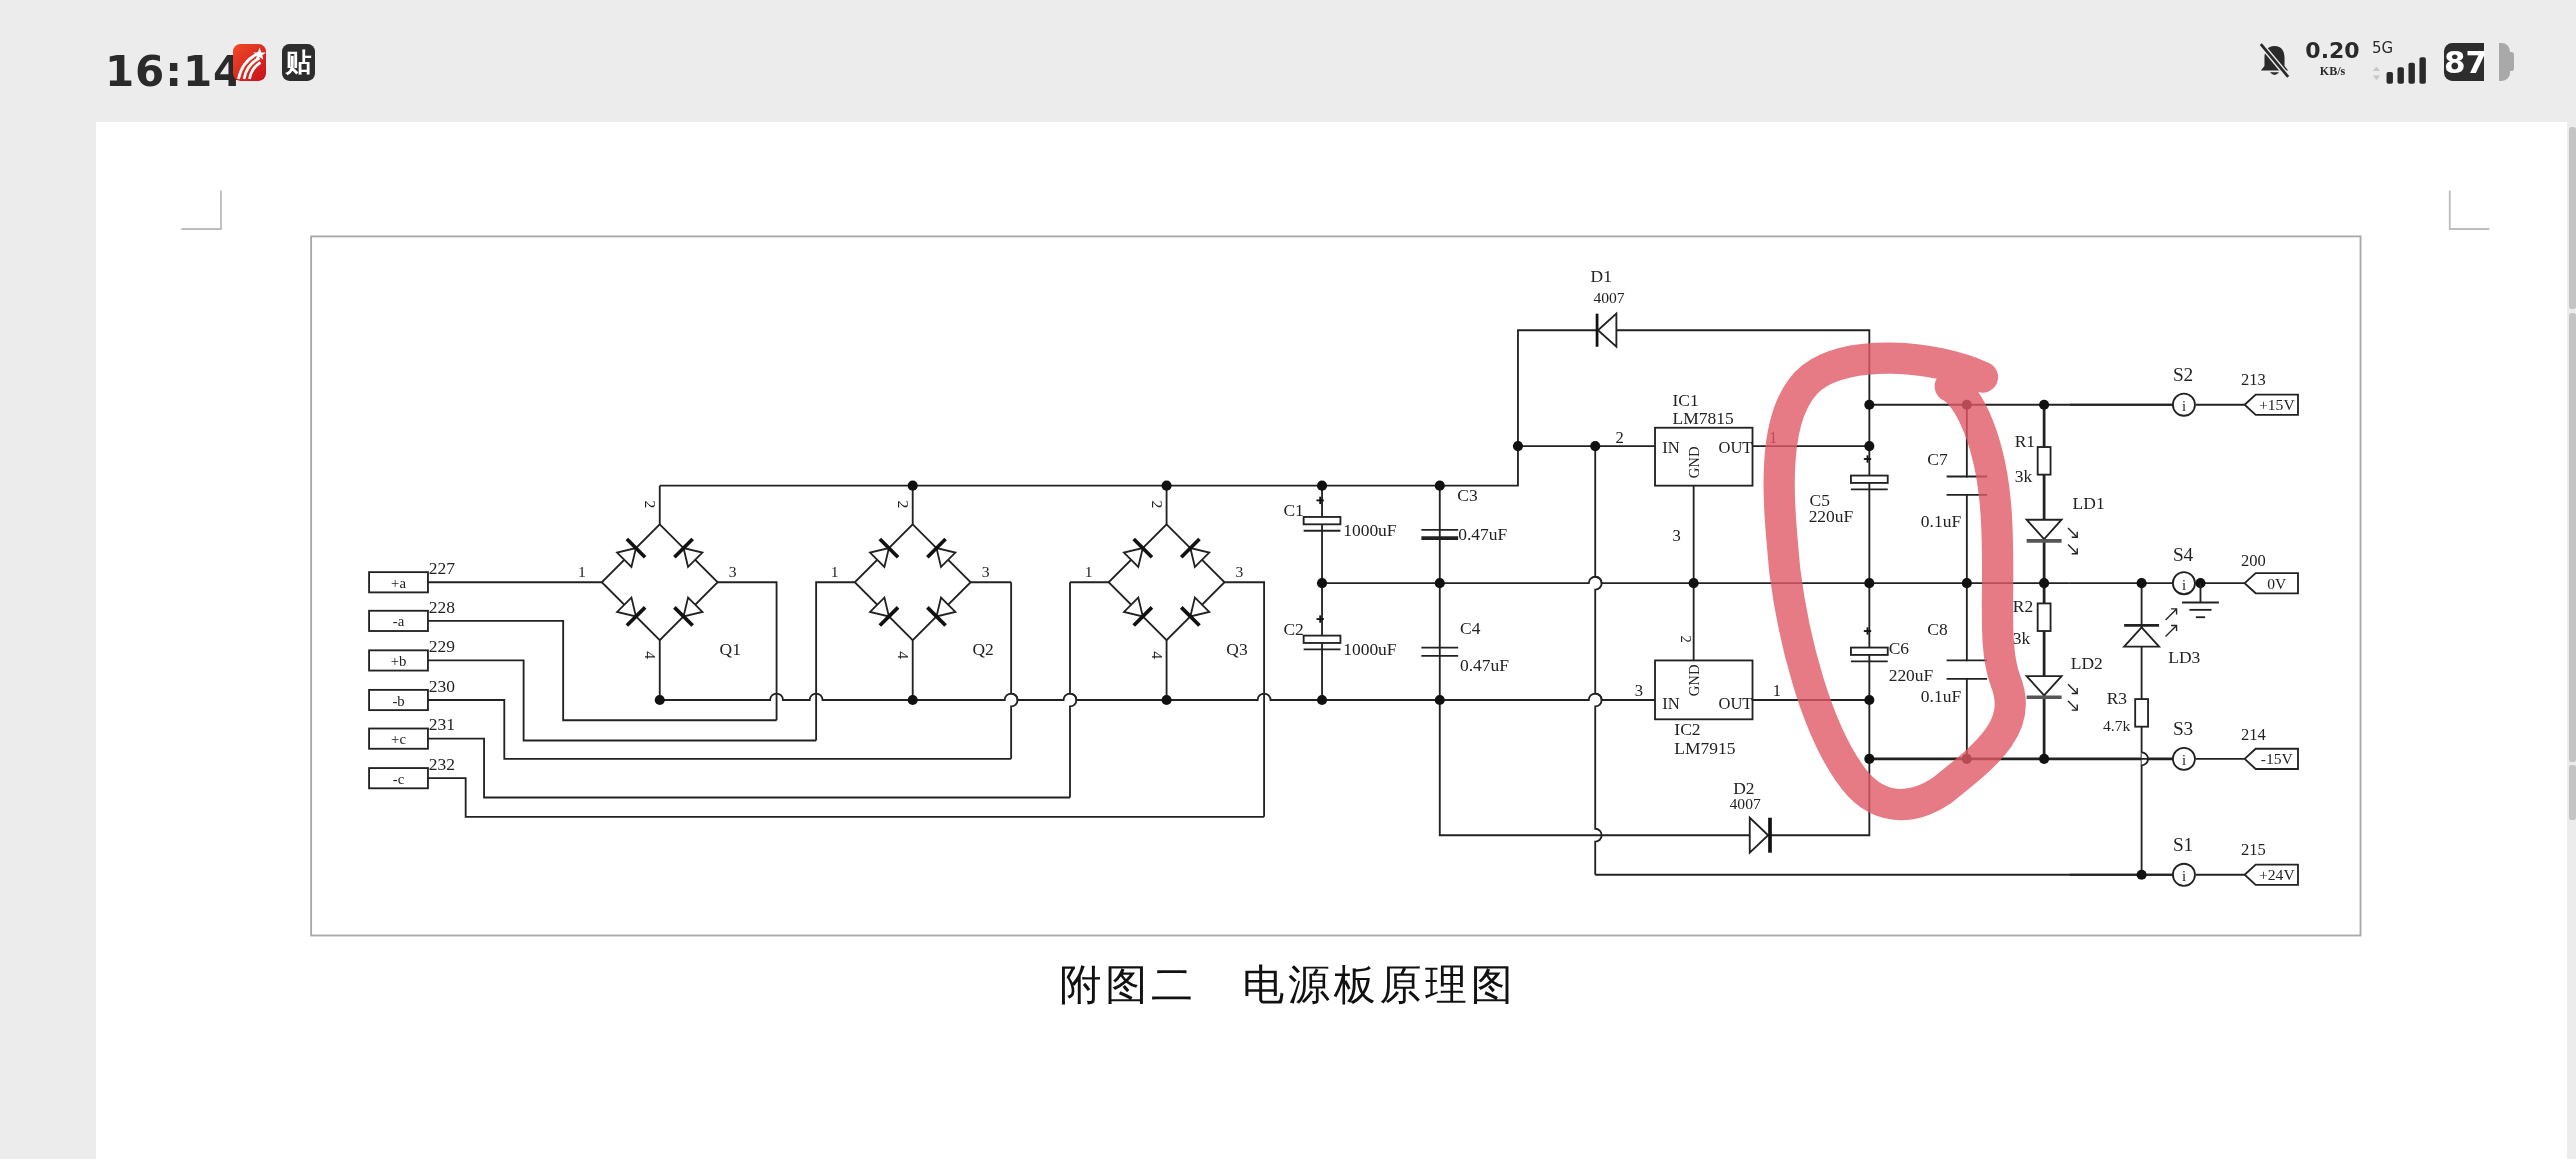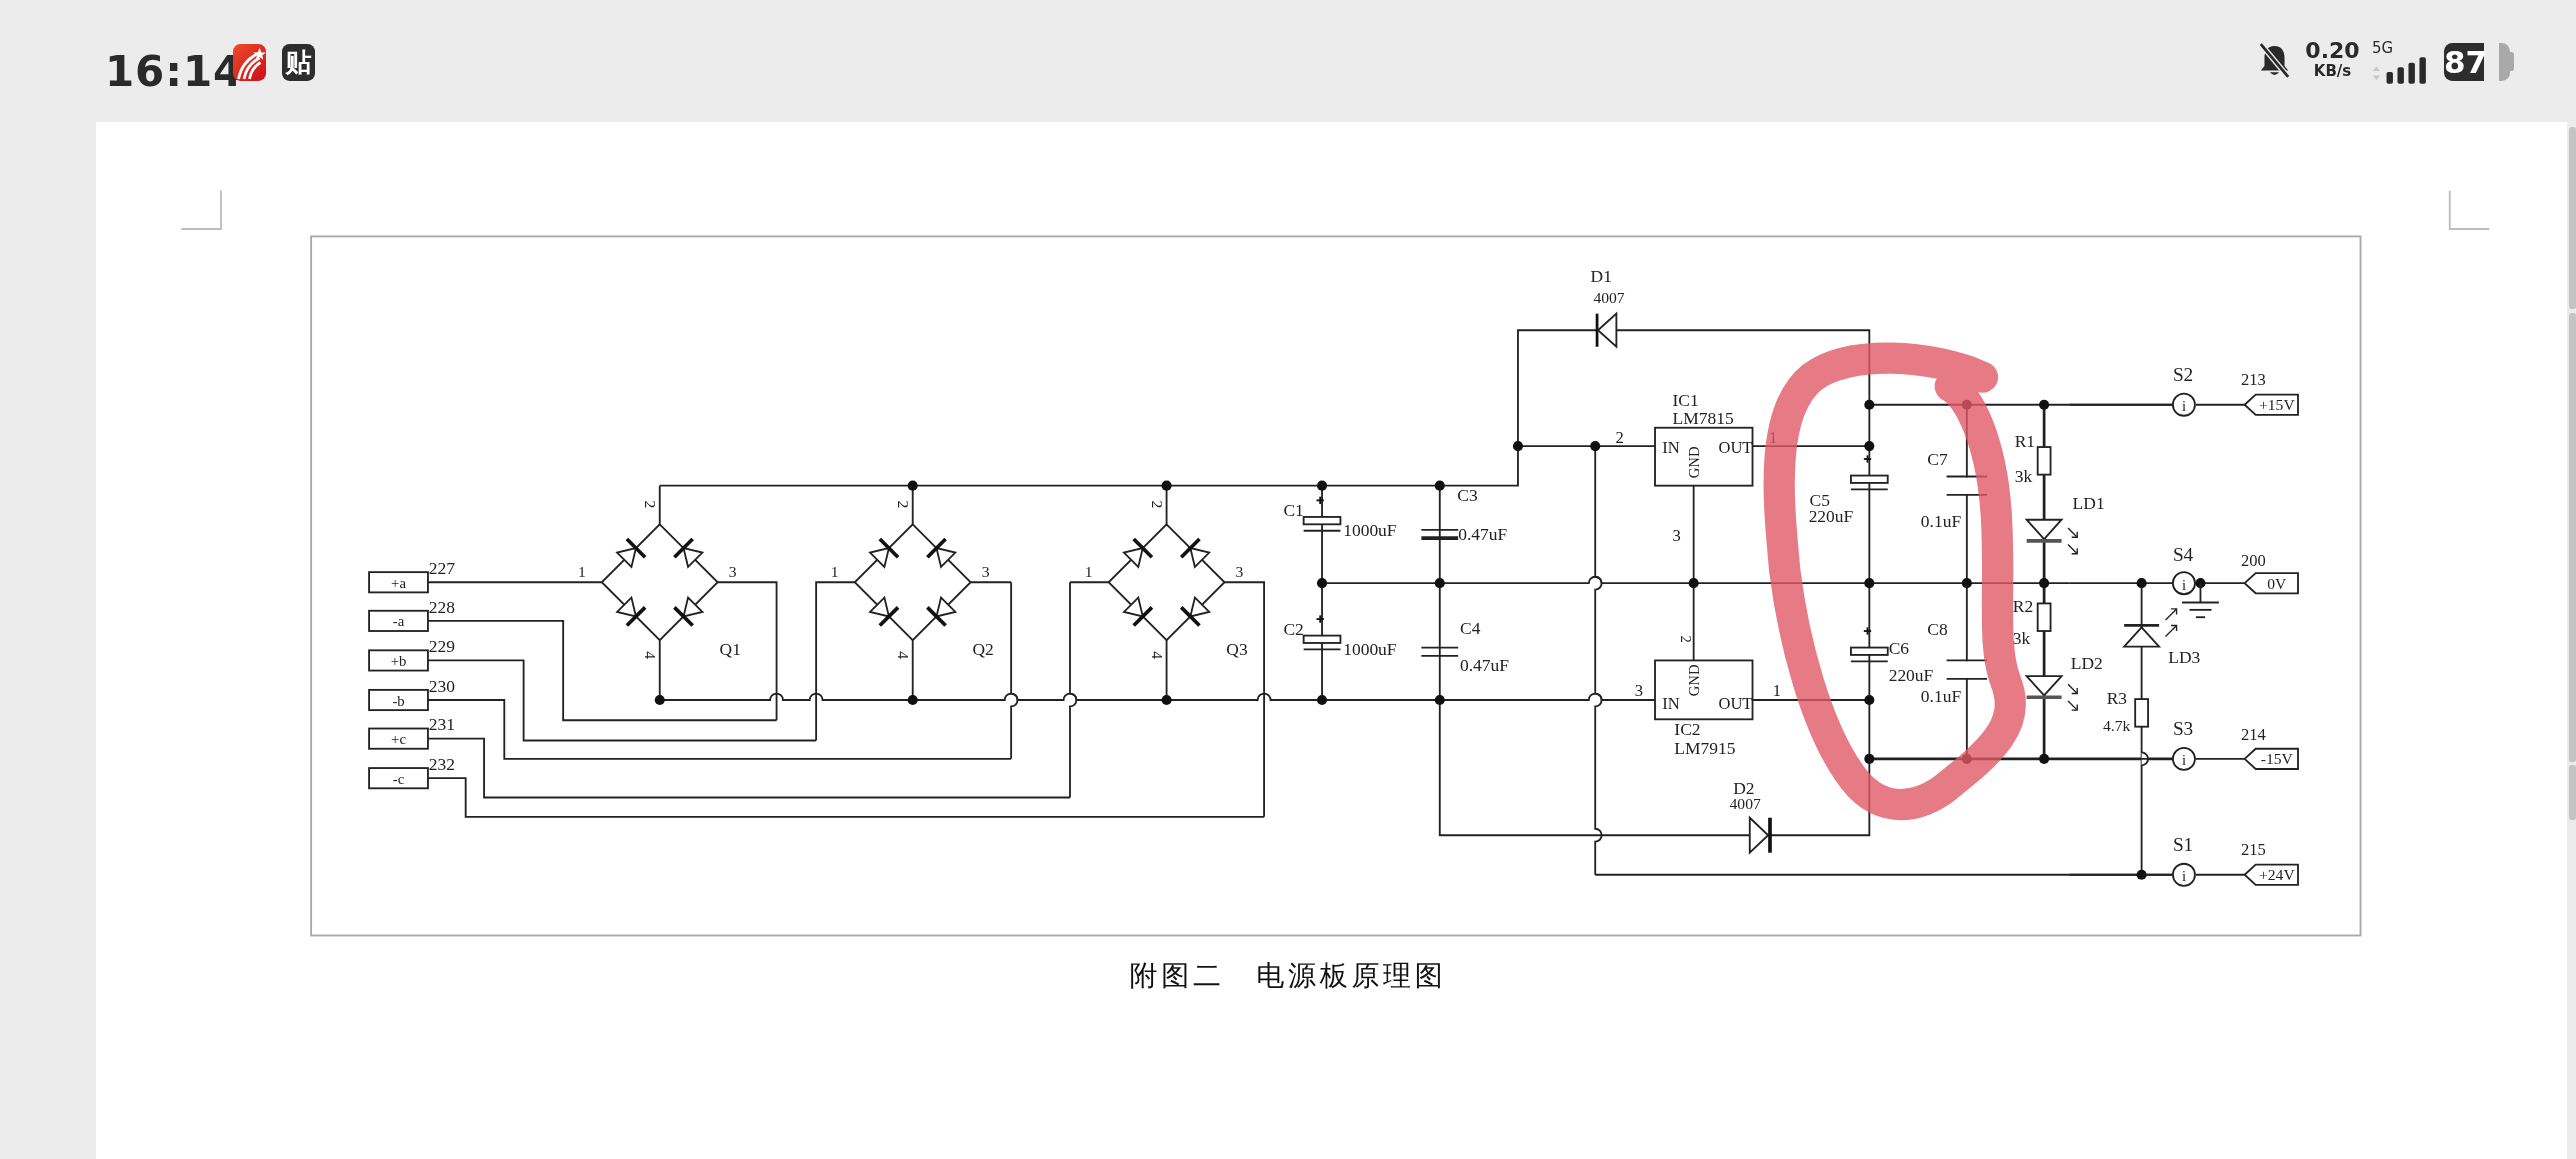--- a/index.html
+++ b/index.html
@@ -5,29 +5,29 @@
   html, body { margin:0; padding:0; }
   body { width:2576px; height:1159px; background:#ececec; position:relative; overflow:hidden; font-family:"DejaVu Sans", sans-serif; }
   .statusbar { position:absolute; left:0; top:0; width:2576px; height:121px; background:#ececec; }
   .time { position:absolute; left:105px; top:35px; font-size:42px; font-weight:bold; color:#2a2a2a; font-family:"DejaVu Sans", sans-serif; letter-spacing:0.9px;margin-top:12px; }
   .app-icon { position:absolute; top:44px; width:33px; height:37px; border-radius:7.4px; }
   .app-icon.chaoxing { left:233px; background:linear-gradient(135deg,#f04a2a,#c8101a); }
   .app-icon.tie { left:282px; background:#2d2d2d; color:#fff; font-size:26px; text-align:center; line-height:37px; font-weight:bold; }
   .bell { position:absolute; left:2259px; top:42px; width:31px; height:37px; }
   .net-speed { position:absolute; left:2305px; top:40px; width:55px; text-align:center; color:#2a2a2a; font-weight:bold; line-height:21px; }
   .net-speed .v { font-size:22px; display:block; }
-  .net-speed .u { font-size:15px; display:block; }
+  .net-speed .u { font-size:12px; display:block;font-family:Liberation Serif, serif; }
   .fiveg { position:absolute; left:2372px; top:39px; font-size:15px; font-weight:normal; color:#2a2a2a; }
   .signal { position:absolute; left:2371px; top:57px; width:64px; height:28px; }
   .battery { position:absolute; left:2444px; top:43px; width:40px; height:38px; background:#2d2d2d; border-radius:8.3px 0 0 8.3px; color:#fff; font-weight:bold; font-size:31px; text-align:center; line-height:38px; }
   .battery-rest { position:absolute; left:2499px; top:43px; width:11px; height:38px; background:#a9a9a9; border-radius:0 8.3px 8.3px 0; }
   .battery-nub { position:absolute; left:2510px; top:52px; width:3.7px; height:19.3px; background:#a9a9a9; border-radius:0 2.8px 2.8px 0; }
   .page { position:absolute; left:96px; top:122px; width:2471px; height:1037px; background:#ffffff; }
   .scrollbar { position:absolute; left:2569px; width:7.4px; background:#c4c4c4; border-radius:2.8px; }
-  .caption { position:absolute; left:0; width:2576px; top:957px; text-align:center; font-size:28px; color:#111; font-family:"DejaVu Sans", sans-serif; letter-spacing:3.7px; }
+  .caption { position:absolute; left:0; width:2576px; top:957px; text-align:center; font-size:42px; color:#111; font-family:"DejaVu Sans", sans-serif; letter-spacing:3.7px; }
   svg.schem { position:absolute; left:0; top:0; }
   svg.schem text { font-family:"Liberation Serif", "DejaVu Serif", serif; fill:#222; }
 </style>
 </head>
 <body>
 
 <div class="statusbar">
   <div class="time">16:14</div>
   <div class="app-icon chaoxing">
     <svg width="33" height="37" viewBox="0 0 36 40">

